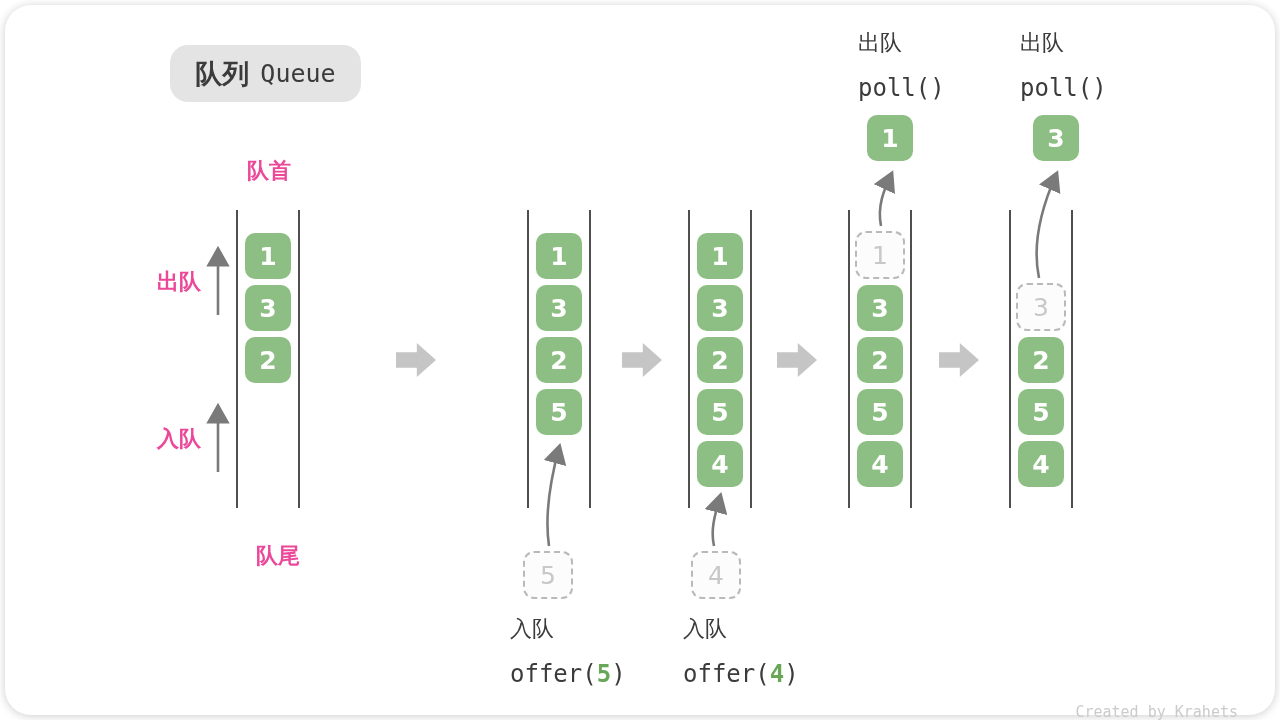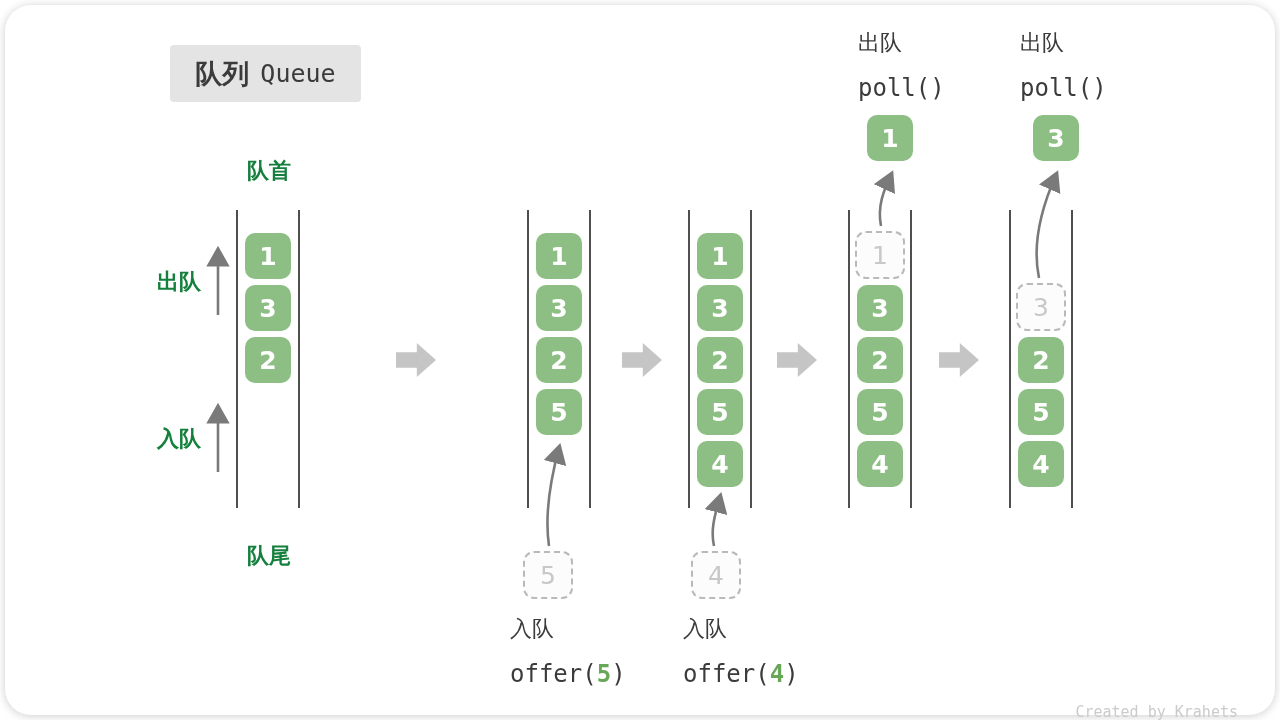--- a/index.html
+++ b/index.html
@@ -5,30 +5,30 @@
   * { margin:0; padding:0; box-sizing:border-box; }
   html,body { width:1280px; height:720px; background:#ffffff; overflow:hidden;
               font-family:"Liberation Sans", sans-serif; }
   .card { position:absolute; left:5px; top:5px; right:5px; bottom:5px;
           background:#ffffff; border-radius:26px;
           box-shadow:0 1px 10px rgba(0,0,0,0.20); }
   .root { position:absolute; inset:0; }
 
   
   .title-badge { position:absolute; left:170px; top:45px; width:191px; height:57px;
-                 background:#e4e4e4; border-radius:4px;
+                 background:#e4e4e4; border-radius:18px;
                  display:flex; align-items:center; justify-content:center; gap:11px; }
   .title-badge .zh { font-size:27px; font-weight:bold; color:#3b3b3b; }
   .title-badge .en { font-size:25px; color:#3b3b3b;
                      font-family:"DejaVu Sans Mono", monospace;text-align:right; }
 
   
-  .cjk { position:absolute; color:#15803d; font-size:22px; font-weight:bold; }
+  .cjk { position:absolute; color:#ec4899; font-size:22px; font-weight:bold; }
   .lbl-front   { left:238px; top:156px; width:62px; text-align:center; }
-  .lbl-rear    { left:238px; top:541px; width:62px; text-align:center; }
+  .lbl-rear    { left:238px; top:541px; width:62px; text-align:right; }
   .lbl-dequeue { left:157px; top:267px; }
   .lbl-enqueue { left:157px; top:424px; }
 
   
   .queue-col { position:absolute; top:210px; width:64px; height:298px;
                border-left:2px solid #4f4f4f; border-right:2px solid #4f4f4f; }
   .col-1 { left:236px; } .col-2 { left:527px; } .col-3 { left:688px; }
   .col-4 { left:848px; } .col-5 { left:1009px; }
 
   .box { position:absolute; left:7px; width:46px; height:46px; border-radius:10px;

